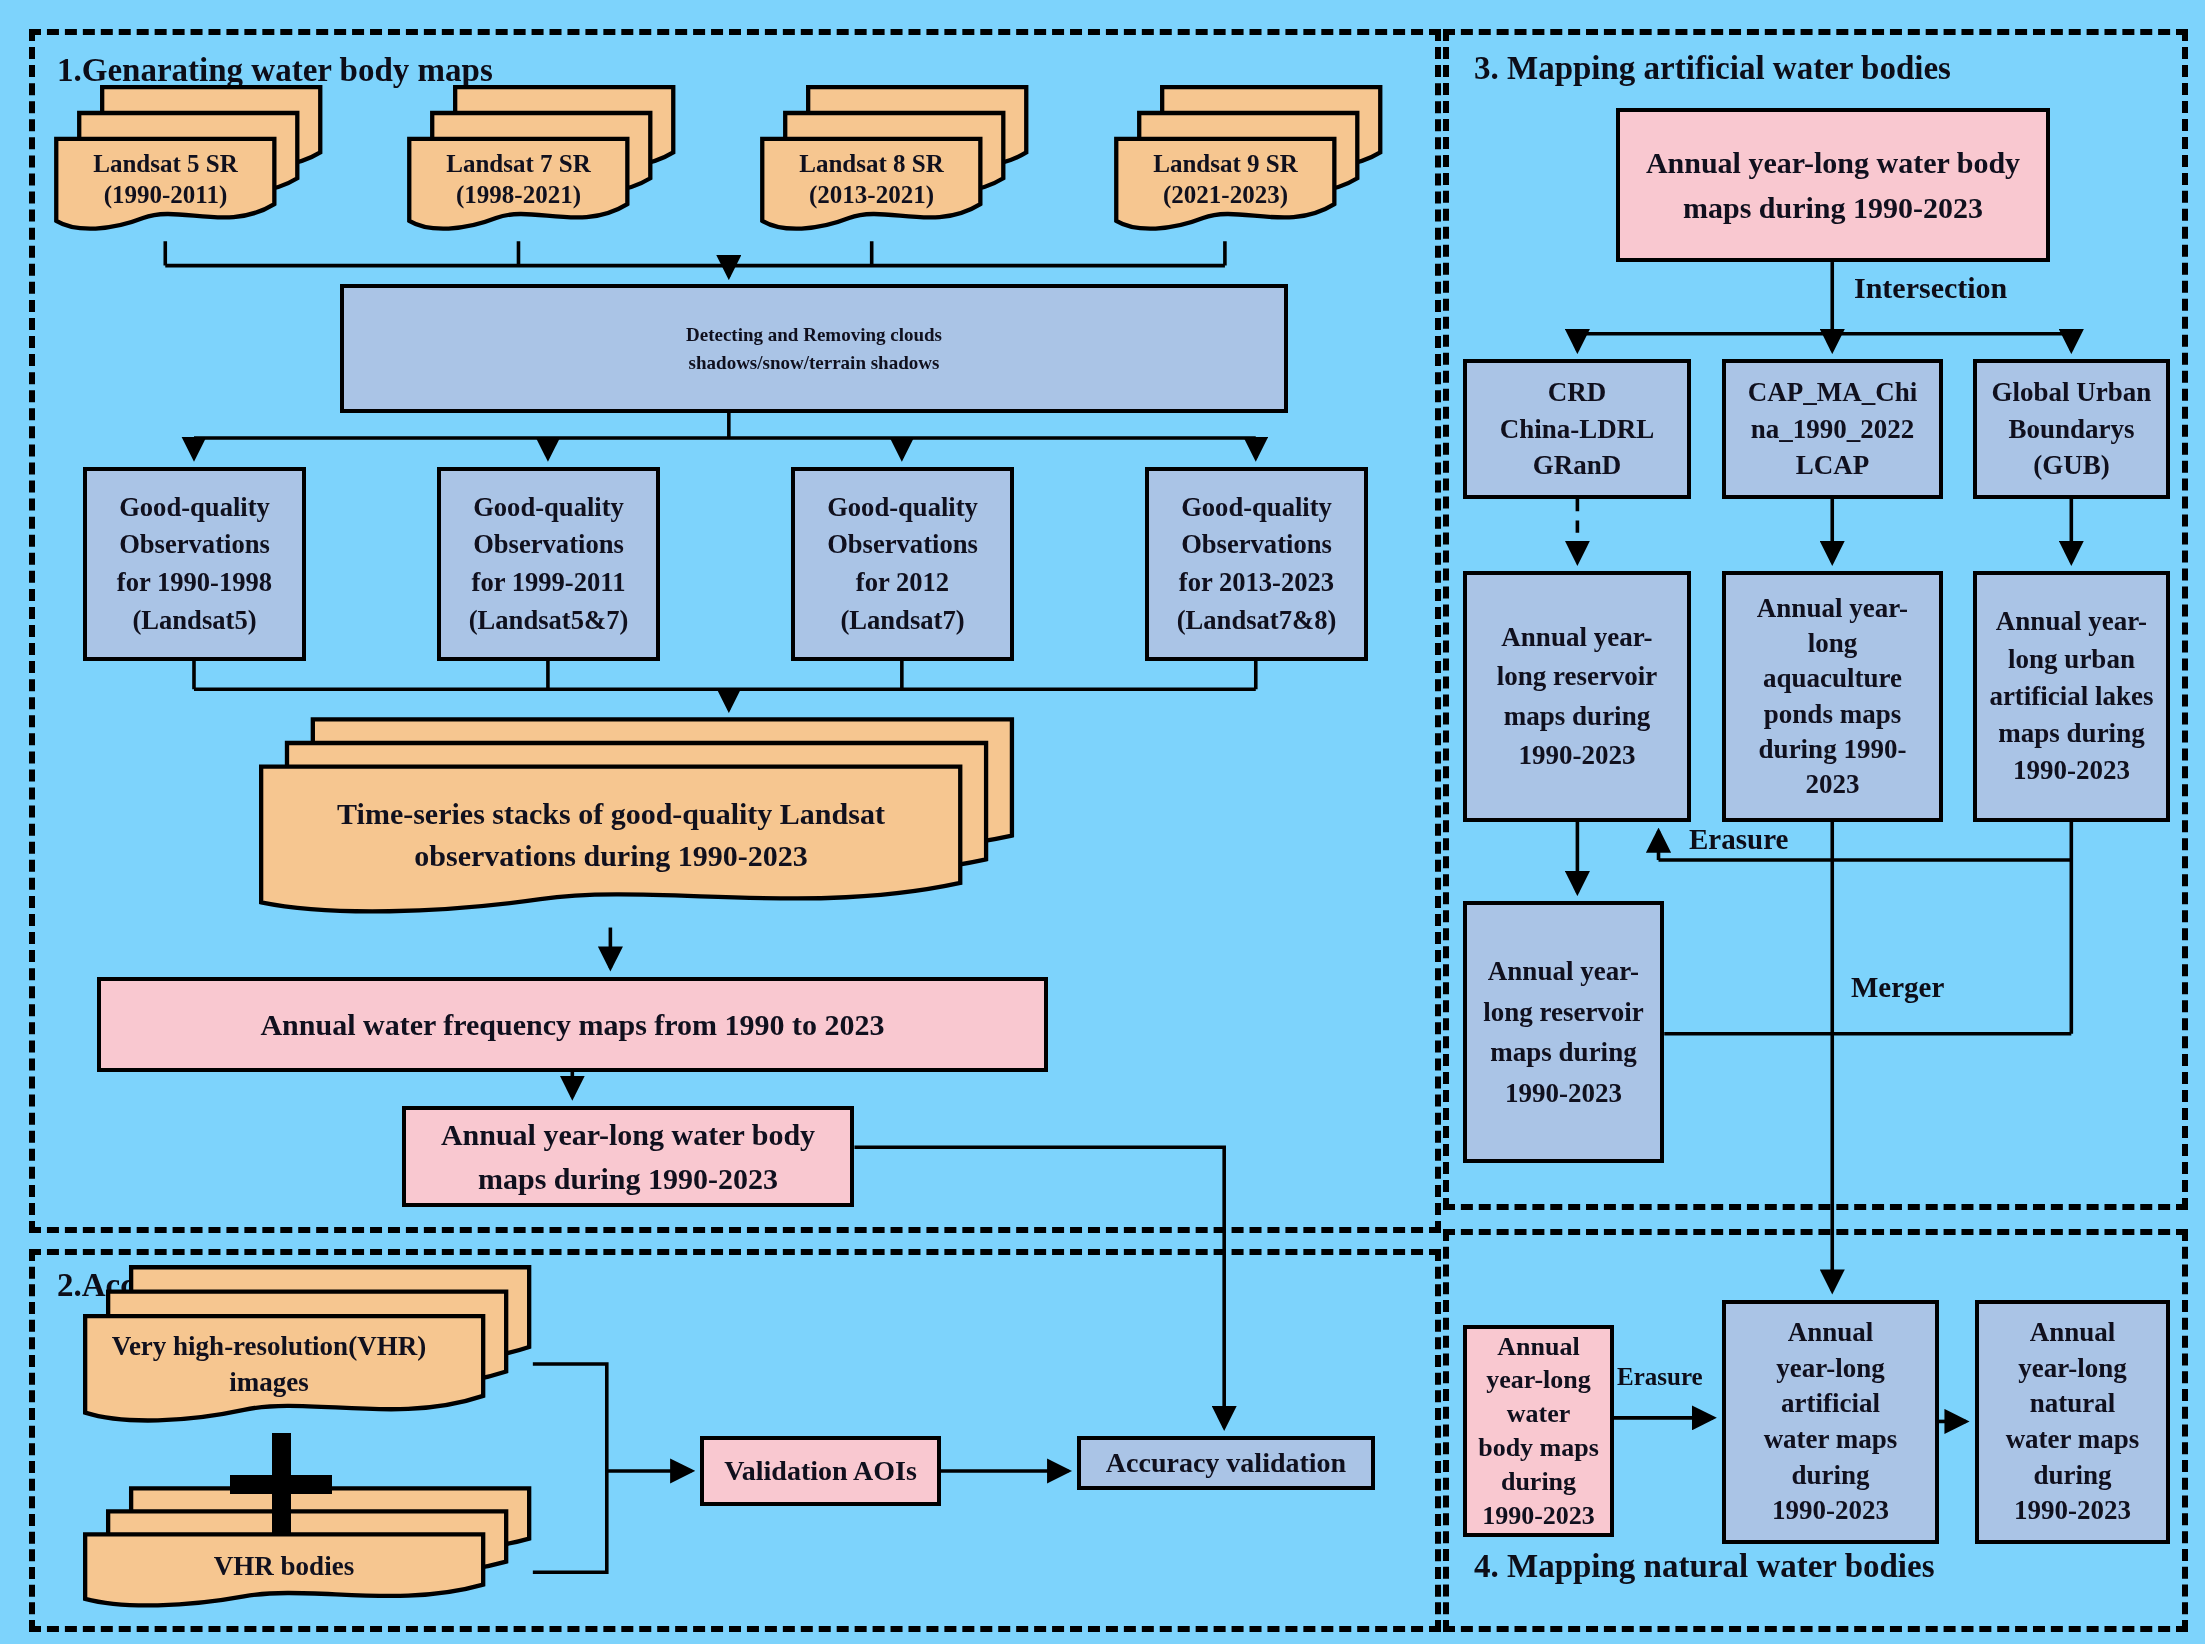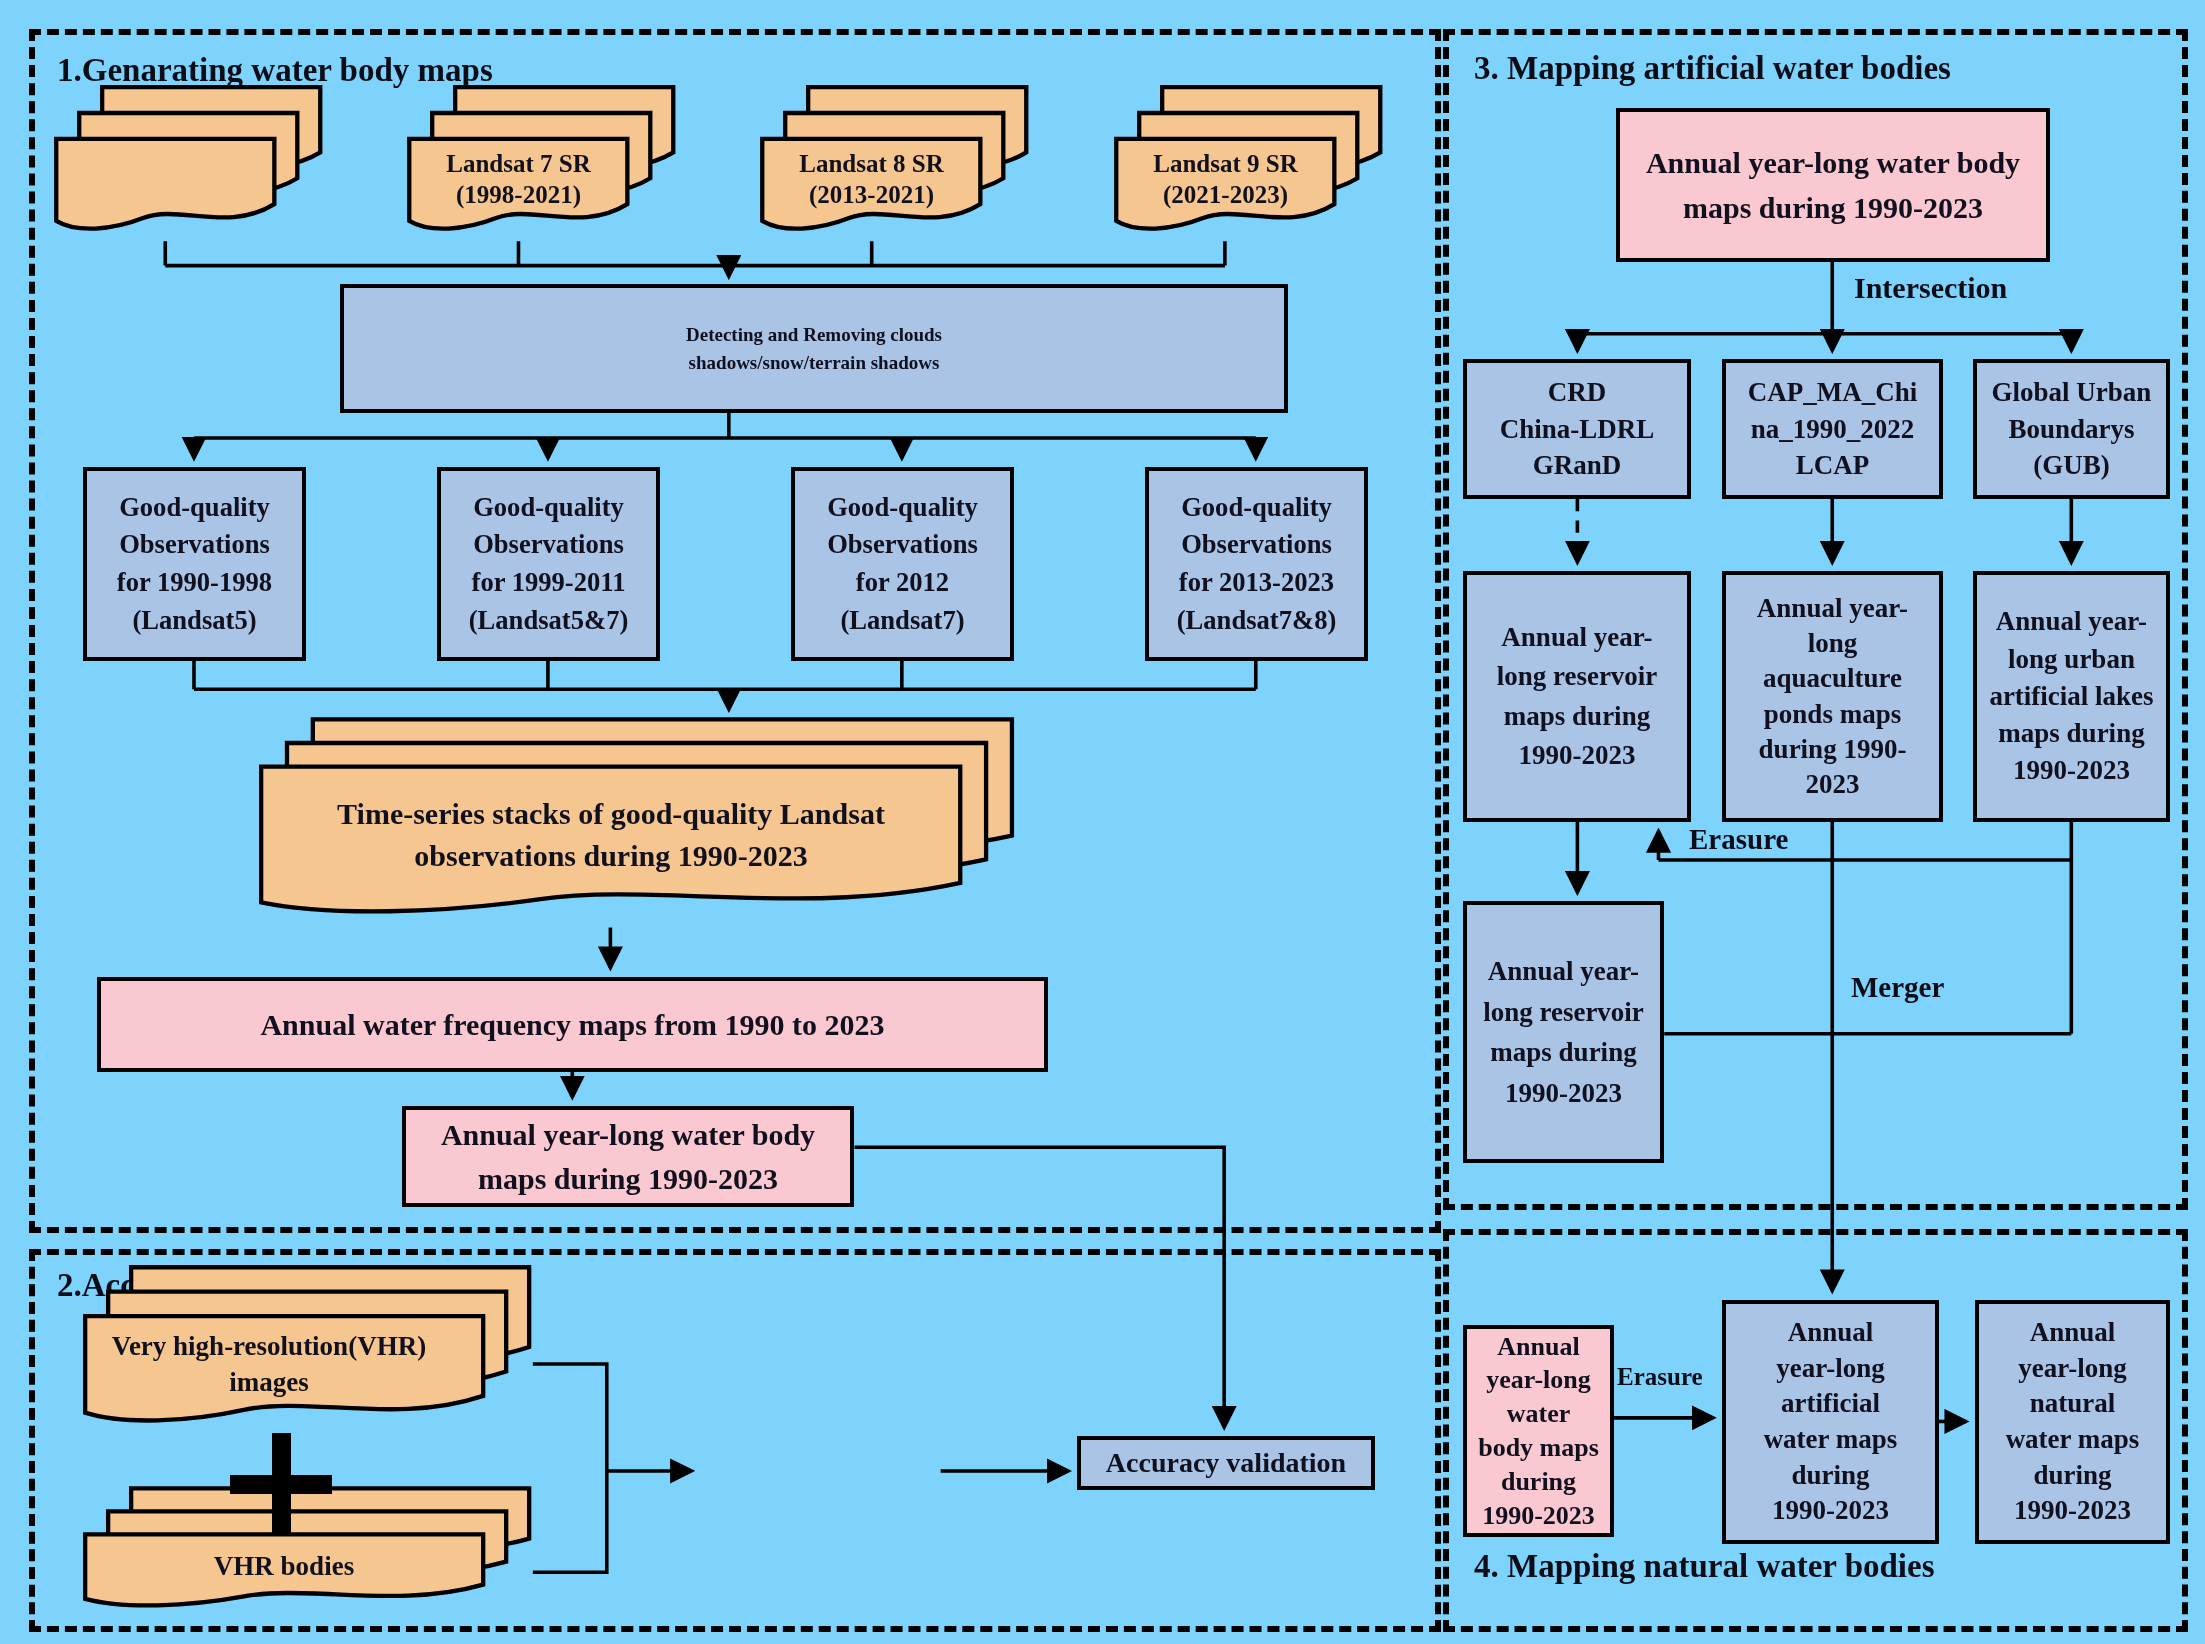--- a/index.html
+++ b/index.html
@@ -93,20 +93,22 @@
       <path class="wire" d="M2248,1975 H2386" marker-end="url(#ah)"></path>
       <path class="wire" d="M2700,1980 H2738" marker-end="url(#ah)"></path>
     </g>
   </svg>
 
   <svg class="doc-stack" style="left:54px;top:85px;" width="280" height="165" viewBox="0 0 390 230">
     <path class="doc-page" transform="translate(64,0)" d="M3,3 H307 V94 C 242,134.3 174,94 124,113.5 C 81,130.4 31,134.3 3,117.4 Z"></path>
     <path class="doc-page" transform="translate(32,36)" d="M3,3 H307 V94 C 242,134.3 174,94 124,113.5 C 81,130.4 31,134.3 3,117.4 Z"></path>
     <path class="doc-page" transform="translate(0,72)" d="M3,3 H307 V94 C 242,134.3 174,94 124,113.5 C 81,130.4 31,134.3 3,117.4 Z"></path>
   </svg>
+  <div class="doc-label" style="left:54px;top:136px;width:223px;height:86px;font-size:25px;line-height:1.25;">Landsat 5 SR
+(1990-2011)</div>
 
   <svg class="doc-stack" style="left:407px;top:85px;" width="280" height="165" viewBox="0 0 390 230">
     <path class="doc-page" transform="translate(64,0)" d="M3,3 H307 V94 C 242,134.3 174,94 124,113.5 C 81,130.4 31,134.3 3,117.4 Z"></path>
     <path class="doc-page" transform="translate(32,36)" d="M3,3 H307 V94 C 242,134.3 174,94 124,113.5 C 81,130.4 31,134.3 3,117.4 Z"></path>
     <path class="doc-page" transform="translate(0,72)" d="M3,3 H307 V94 C 242,134.3 174,94 124,113.5 C 81,130.4 31,134.3 3,117.4 Z"></path>
   </svg>
   <div class="doc-label" style="left:407px;top:136px;width:223px;height:86px;font-size:25px;line-height:1.25;">Landsat 7 SR
 (1998-2021)</div>
 
   <svg class="doc-stack" style="left:760px;top:85px;" width="280" height="165" viewBox="0 0 390 230">
@@ -170,20 +172,21 @@
       <div class="ph"></div>
   </div>
 
   <svg class="doc-stack" style="left:83px;top:1486px;" width="467" height="144" viewBox="0 0 650 200">
     <path class="doc-page" transform="translate(64,0)" d="M3,3 H557 V73 C 437,107.1 314,73 224,89.5 C 146,103.8 56,107.1 3,92.8 Z"></path>
     <path class="doc-page" transform="translate(32,32)" d="M3,3 H557 V73 C 437,107.1 314,73 224,89.5 C 146,103.8 56,107.1 3,92.8 Z"></path>
     <path class="doc-page" transform="translate(0,64)" d="M3,3 H557 V73 C 437,107.1 314,73 224,89.5 C 146,103.8 56,107.1 3,92.8 Z"></path>
   </svg>
   <div class="doc-label" style="left:83px;top:1532px;width:402px;height:68px;font-size:27px;">VHR bodies</div>
 
+  <div class="node pink" style="left:700px;top:1436px;width:241px;height:70px;font-size:28px;">Validation AOIs</div>
   <div class="node blue" style="left:1077px;top:1436px;width:298px;height:54px;font-size:28px;">Accuracy validation</div>
 
   <div class="node pink" style="left:1616px;top:108px;width:434px;height:154px;font-size:30px;line-height:1.5;">Annual year-long water body
 maps during  1990-2023</div>
   <div class="flow-label" style="left:1854px;top:271px;font-size:30px;">Intersection</div>
 
   <div class="node blue" style="left:1463px;top:359px;width:228px;height:140px;font-size:27px;line-height:1.35;">CRD
 China-LDRL
 GRanD</div>
   <div class="node blue" style="left:1722px;top:359px;width:221px;height:140px;font-size:27px;line-height:1.35;">CAP_MA_Chi

